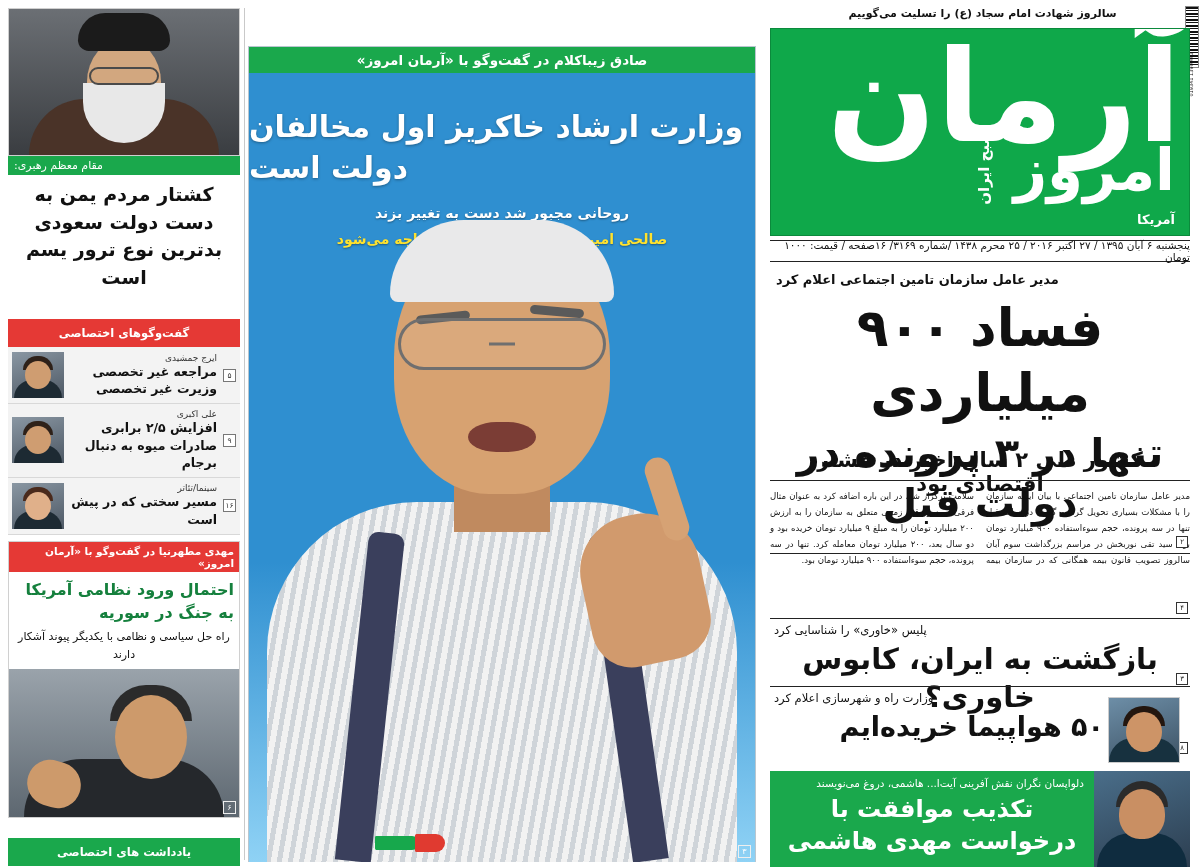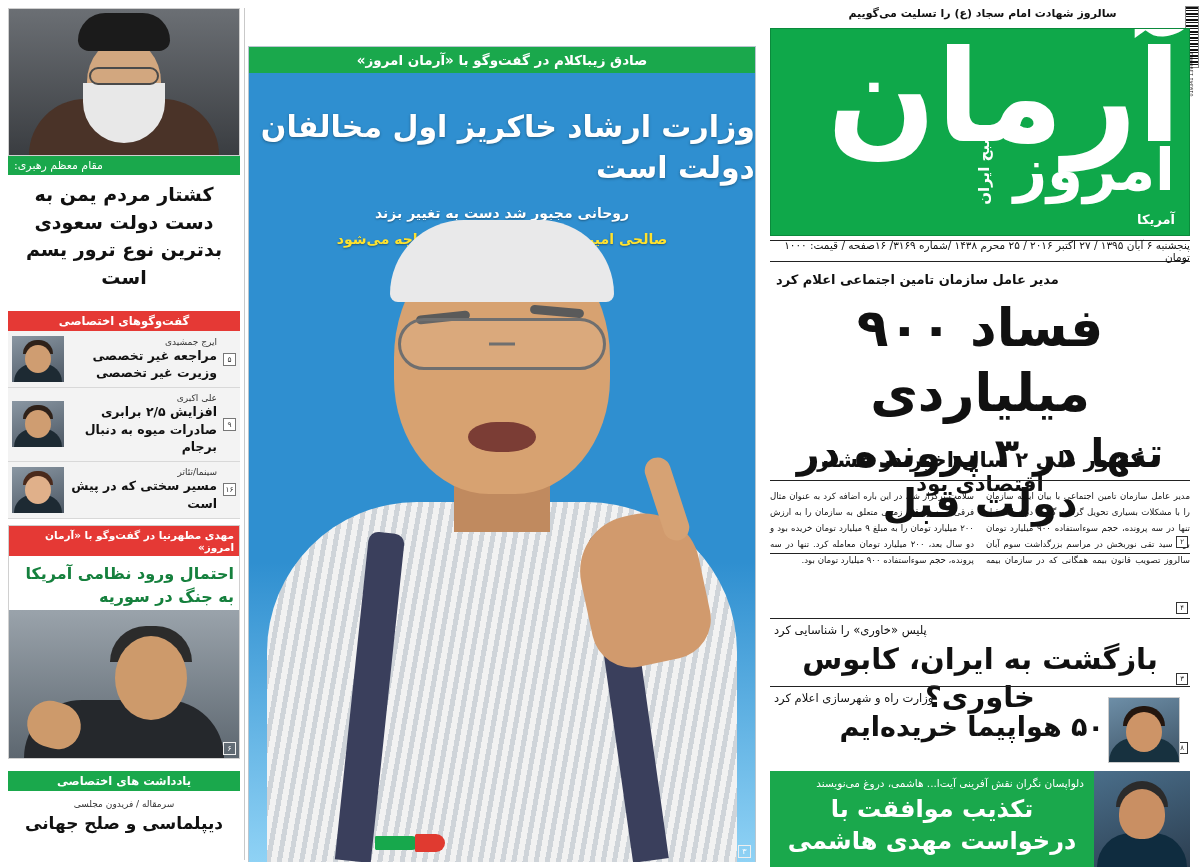--- a/index.html
+++ b/index.html
@@ -155,21 +155,21 @@
     background: #1aa84c; color: #fff; font-size: 13.5px; font-weight: bold;
     display: flex; align-items: center; justify-content: center;
   }
   .center-photo {
     position: absolute; top: 26px; left: 0; width: 100%; height: 789px;
     background: linear-gradient(180deg,#2f8fd0 0%, #2f8fd0 62%, #8fd2f5 100%);
     overflow: hidden;
   }
   .center-head {
     position: absolute; top: 34px; left: 0; width: 100%;
-    color: #fff; font-size: 30px; font-weight: bold; text-align: right;
+    color: #fff; font-size: 30px; font-weight: bold; text-align: left;
     line-height: 1.35; text-shadow: 0 1px 3px rgba(0,0,0,.35);
   }
   .center-bullets {
     position: absolute; top: 128px; left: 0; width: 100%;
     text-align: center; line-height: 1.85;
   }
   .center-bullets .b { font-size: 14px; color: #fff; font-weight: bold; text-shadow: 0 1px 2px rgba(0,0,0,.4); }
   .center-bullets .b.y { color: #ffe22e; }
 
   
@@ -247,24 +247,24 @@
   .leader-kick {
     width: 232px; background: #1aa84c; color: #fff; font-size: 11px;
     font-weight: normal; padding: 3px 6px; text-align: left;
   }
   .leader-head {
     width: 232px; font-size: 19px; font-weight: bold; color: #111;
     text-align: center; line-height: 1.45; padding: 6px 4px 8px 4px;
   }
 
   .sec-header {
-    width: 232px; height: 20px; background: #e53935; color: #fff;
+    width: 232px; height: 28px; background: #e53935; color: #fff;
     font-size: 11.5px; font-weight: bold;
     display: flex; align-items: center; justify-content: center;
-    margin-top: 12px;
+    margin-top: 20px;
   }
   .sec-header.green { background: #1aa84c; }
 
   .mini-item {
     width: 232px; display: flex; align-items: center; gap: 6px;
     border-bottom: 1px solid #d8d8d8; padding: 5px 4px; min-height: 52px;
     background: #f3f3f3;
   }
   .mini-item .thumb {
     width: 52px; height: 46px; flex: 0 0 52px; overflow: hidden; position: relative;
@@ -465,20 +465,21 @@
       <div class="thumb">
           <div class="b"></div>
           <div class="h" style="background:#4a2a1c"></div>
           <div class="f" style="background:#e0b08a"></div>
         </div>
     </div>
 
     <div class="feature">
       <div class="kick">مهدی مطهرنیا در گفت‌وگو با «آرمان امروز»</div>
       <div class="head">احتمال ورود نظامی آمریکا به جنگ در سوریه</div>
+      <div class="sub">راه حل سیاسی و نظامی با یکدیگر پیوند آشکار دارند</div>
       <div class="photo">
         <div class="bd"></div>
           <div class="h"></div>
           <div class="f"></div>
           <div class="hand"></div>
         <div class="pg">۶</div>
       </div>
     </div>
 
     <div class="sec-header green">یادداشت های اختصاصی</div>

